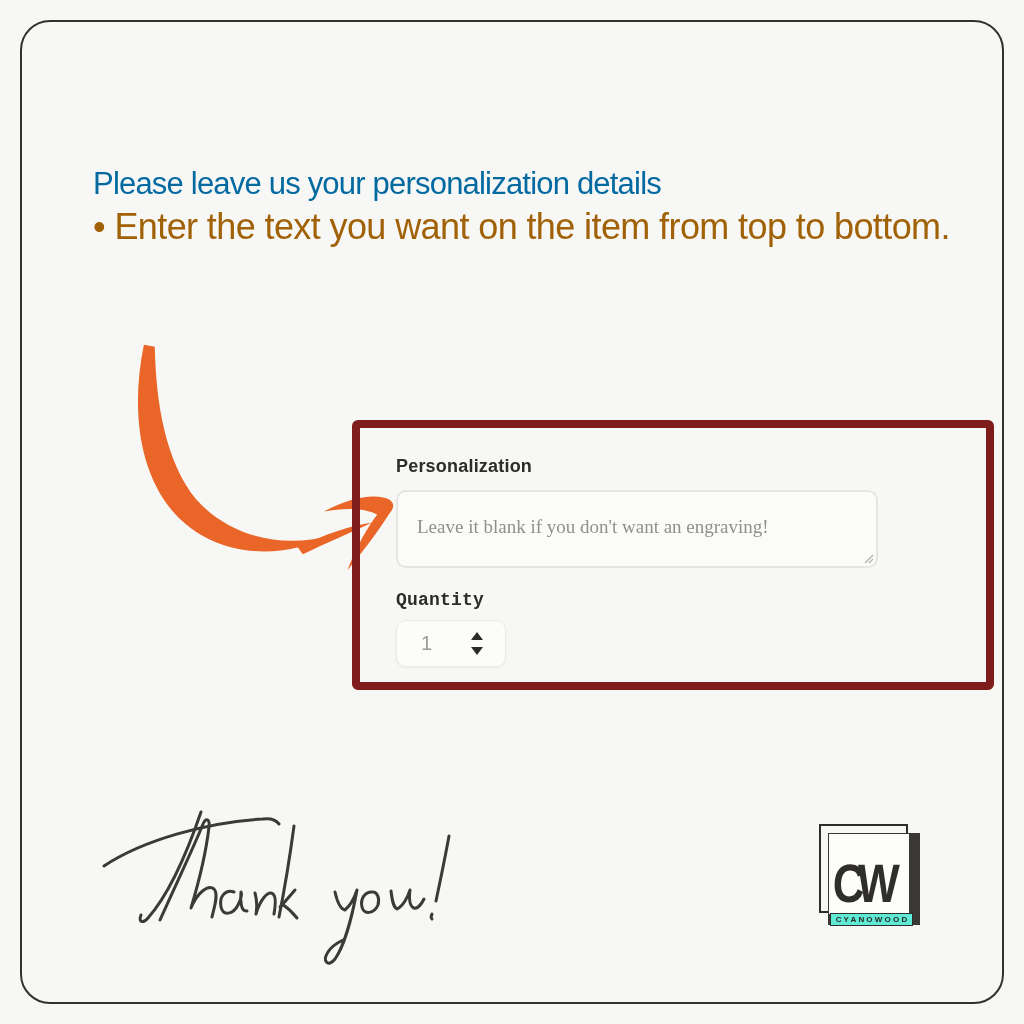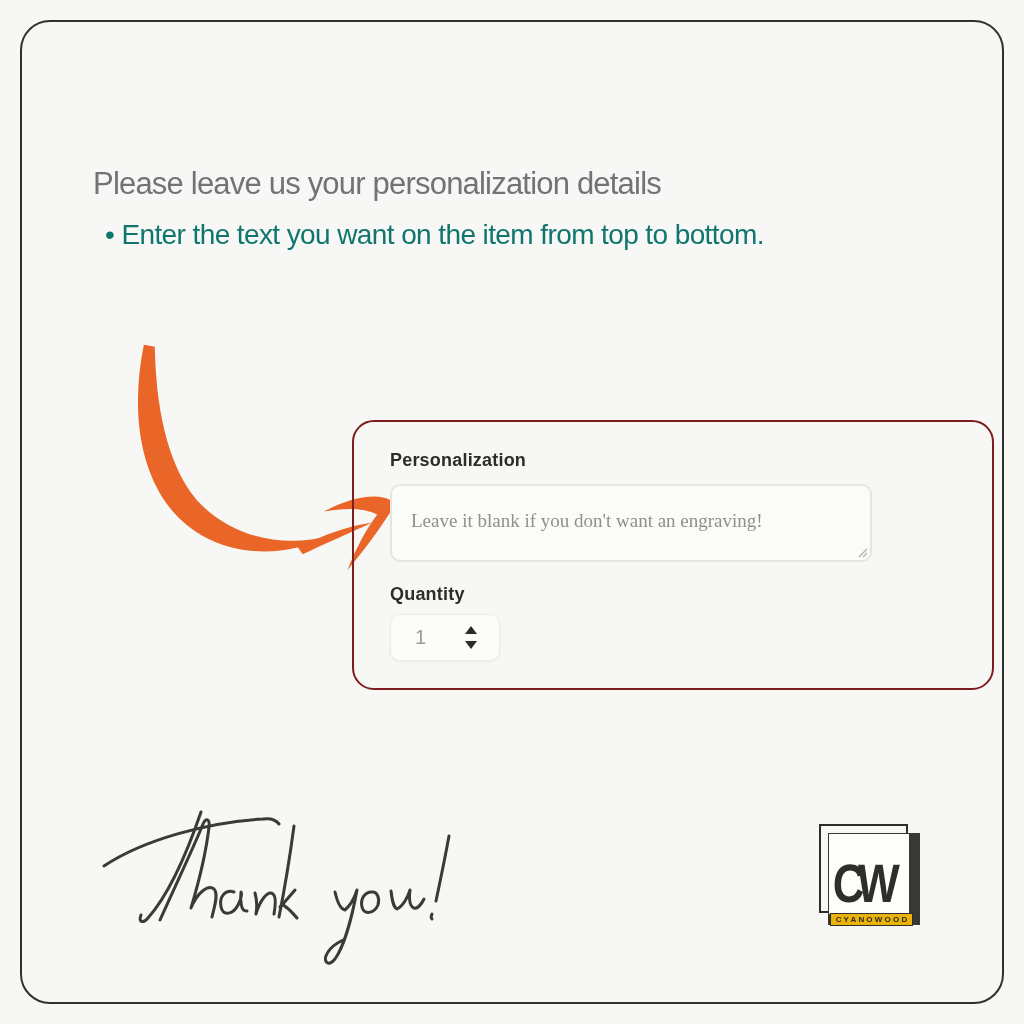--- a/index.html
+++ b/index.html
@@ -14,41 +14,41 @@
   .card-frame {
     position: absolute; inset: 20px;
     border: 2px solid #33312f;
     border-radius: 30px;
   }
   
   .instructions { position: absolute; left: 93px; top: 164px; width: 870px; }
   .instructions h1 {
     margin: 0 0 4px 0;
     font-size: 31px; line-height: 40px; font-weight: 400;
-    color: #737373; letter-spacing: -0.8px;
+    color: #0369a1; letter-spacing: -0.8px;
   }
   .instructions p {
-    margin: 12px;
-    font-size: 28px; line-height: 38px; font-weight: 400;
-    color: #0f766e; letter-spacing: -0.6px;
+    margin: 0;
+    font-size: 36px; line-height: 38px; font-weight: 400;
+    color: #a16207; letter-spacing: -0.6px;
   }
   .instructions p.example { padding-left: 11px; }
   
   .arrow-svg { position: absolute; left: 128px; top: 336px; width: 278px; height: 242px; }
   
   .form-box {
     position: absolute; left: 352px; top: 420px; width: 642px; height: 270px;
-    border: 2px solid #7f1d1d; border-radius: 22px;
+    border: 8px solid #7f1d1d; border-radius: 6px;
   }
   .form-label {
     position: absolute; left: 36px;
     font-size: 18px; font-weight: 700; color: #2e2c29; letter-spacing: 0.2px;
   }
   .label-personalization { top: 28px; }
-  .label-quantity { top: 162px; }
+  .label-quantity { top: 162px; font-family: Liberation Mono, monospace; }
   .textarea-wrap { position: absolute; left: 36px; top: 62px; width: 482px; height: 78px; }
   .textarea-wrap textarea {
     width: 100%; height: 100%;
     background: #fbfbf9;
     border: 2px solid #e6e5e2; border-radius: 10px;
     padding: 24px 16px 0 19px;
     font-family: Liberation Serif, serif;
     font-size: 19px; color: #555;
     resize: none; outline: none;
   }
@@ -93,21 +93,21 @@
   .logo-dark { position: absolute; left: 10px; top: 11px; width: 92px; height: 92px; background: #3a3835; }
   .logo-white { position: absolute; left: 11px; top: 12px; width: 80px; height: 80px; background: #fdfdfc; }
   .logo-monogram {
     position: absolute; left: 5px; top: 22px;
     font-size: 54px; font-weight: 700; line-height: 1;
     color: #302e2b; letter-spacing: -9px;
     transform: scaleX(0.82) skewX(-3deg); transform-origin: left top;
   }
   .logo-strip {
     position: absolute; left: 12px; top: 91px; width: 83px; height: 13px;
-    background: #eab308; border: 1.5px solid #2f2d2a;
+    background: #5eead4; border: 1.5px solid #2f2d2a;
     display: flex; align-items: center; justify-content: center;
     font-size: 8px; font-weight: 700; letter-spacing: 2.2px; color: #2b2926;
     padding-left: 2px; white-space: nowrap;
   }
 </style>
 </head>
 <body>
 
 <div class="card-frame"></div>
 

